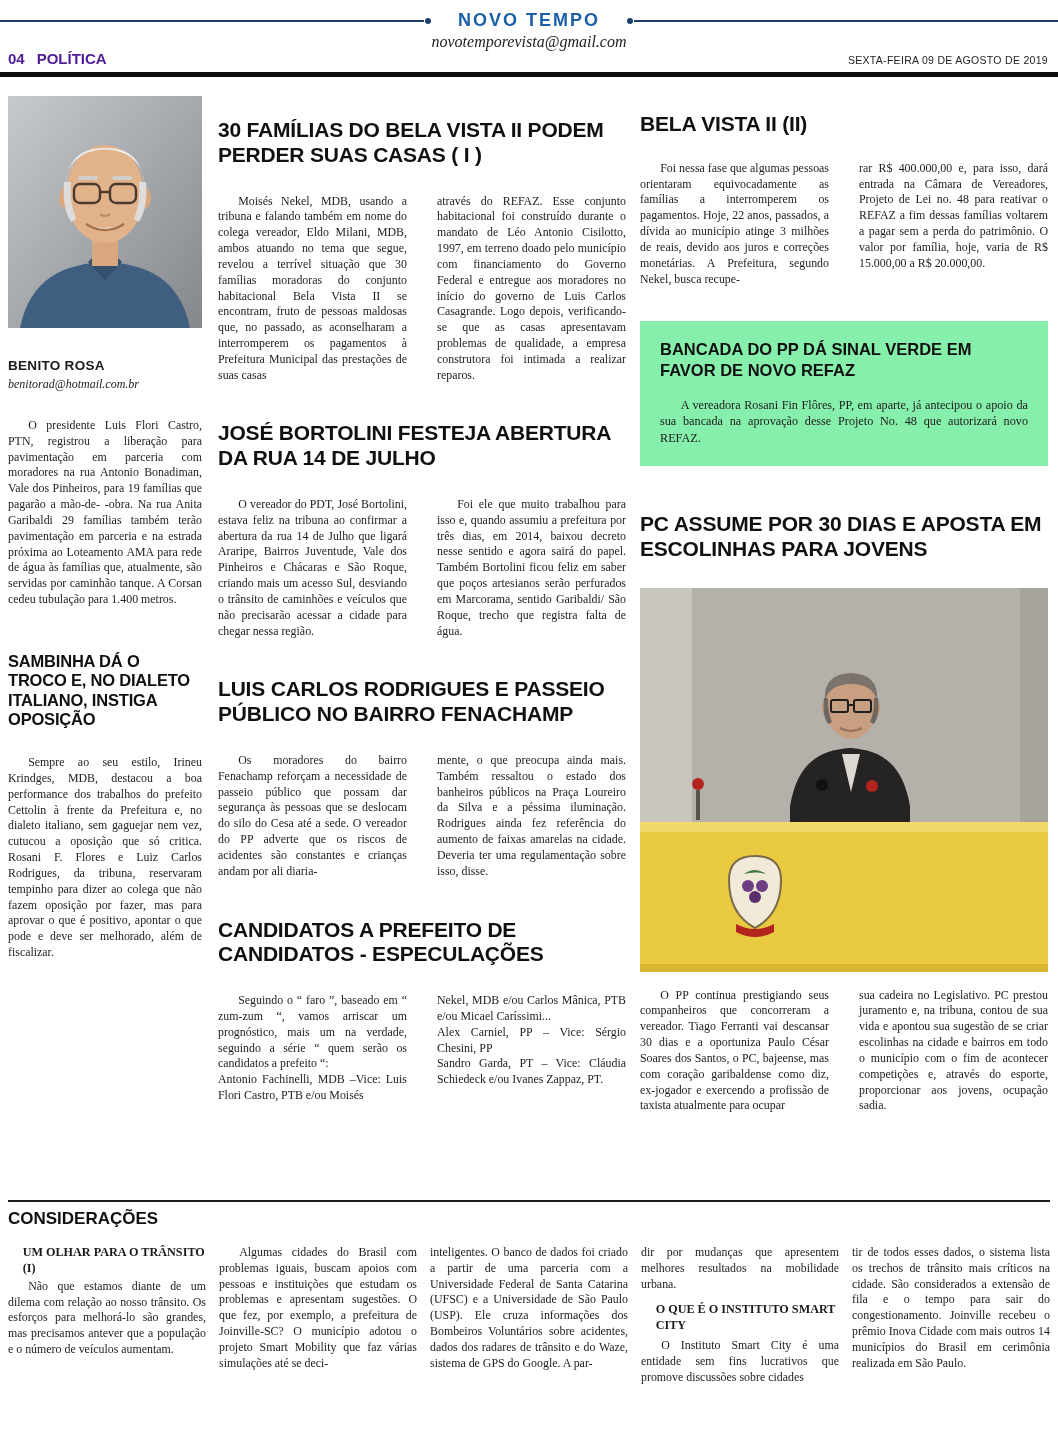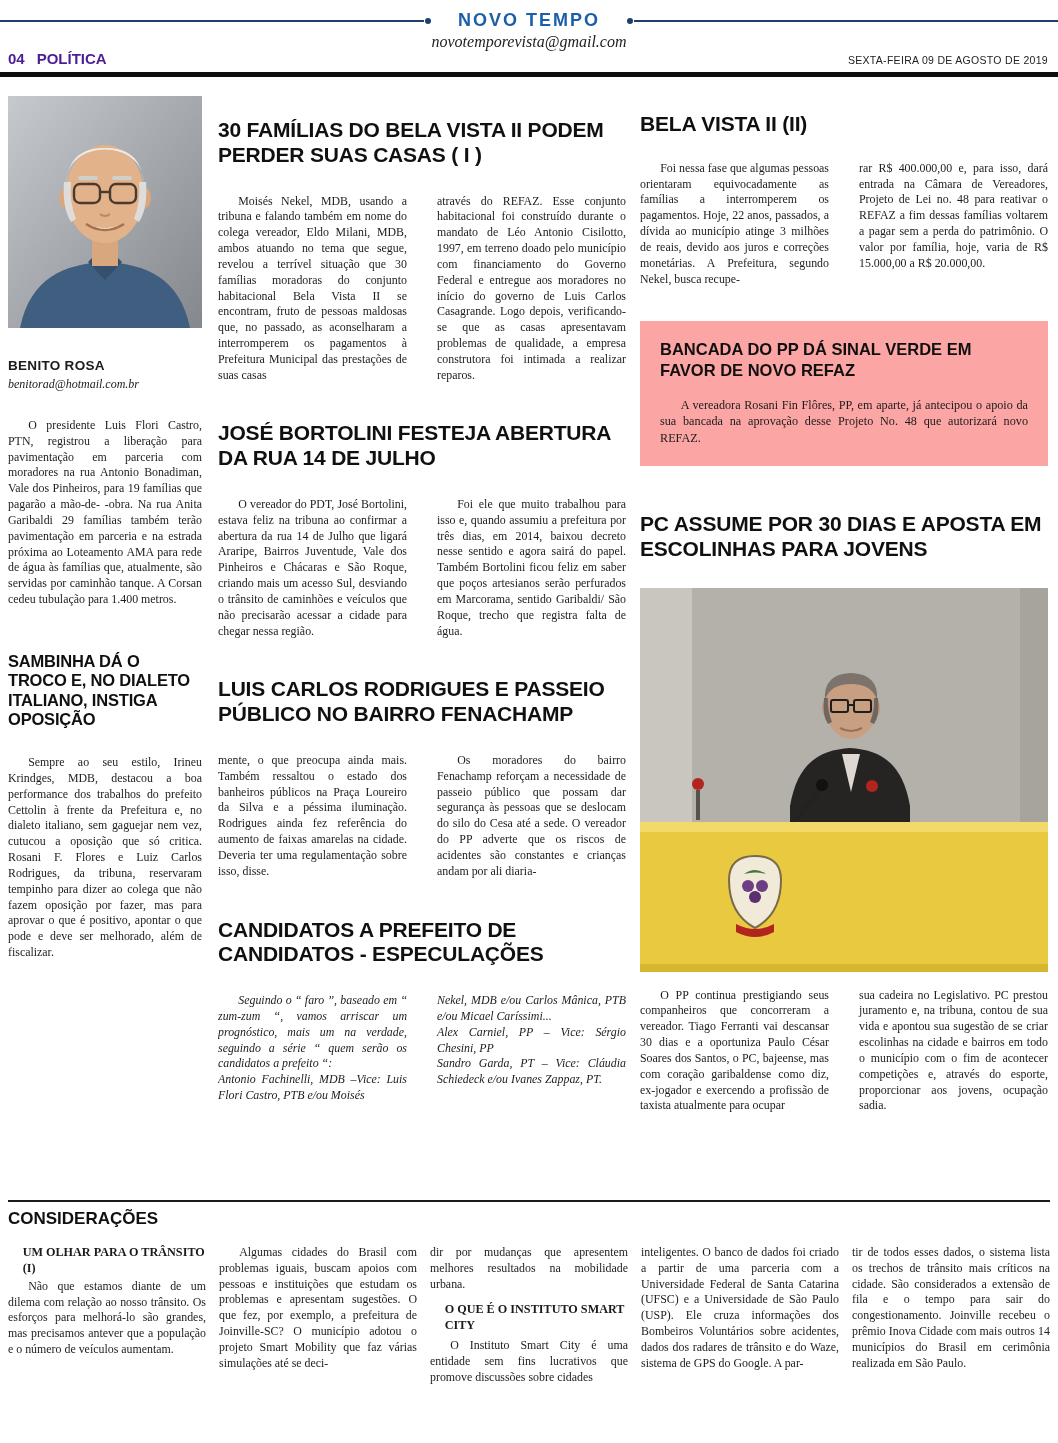--- a/index.html
+++ b/index.html
@@ -23,21 +23,21 @@
 
   
   .col-left  { position:absolute; left:8px;   top:96px;  width:194px; height:1242px; overflow:hidden; }
   .col-mid   { position:absolute; left:218px; top:118px; width:408px; height:1082px; overflow:hidden; }
   .col-right { position:absolute; left:640px; top:112px; width:408px; height:1088px; overflow:hidden; }
 
   .h-side { font:700 16.5px/1.17 "Liberation Sans","DejaVu Sans",sans-serif; color:#101010; letter-spacing:-.2px; }
   .h-main { font:700 21px/1.18 "Liberation Sans","DejaVu Sans",sans-serif; color:#101010; letter-spacing:-.2px; }
   .body-text { font-size:11.9px; line-height:1.33; text-align:justify; color:#1c1c1c; }
   .indent { text-indent:1.7em; }
-  .pre { white-space:pre-line;font-style:italic; }
+  .pre { white-space:pre-line; }
   .two-col { display:flex; gap:30px; }
   .two-col p { flex:1 1 0; min-width:0; }
 
   
   .portrait { width:194px; height:232px; }
   .portrait svg { display:block; width:100%; height:100%; }
   .author-name { margin-top:30px; font:700 13.5px/16px "Liberation Sans","DejaVu Sans",sans-serif; letter-spacing:.3px; }
   .author-email { margin-top:3px; font-size:12px; font-style:italic; }
   .side-title-1 { margin-top:78px; }
   .side-body { margin-top:26px; }
@@ -136,22 +136,22 @@
       <h1 class="h-main">JOSÉ BORTOLINI FESTEJA ABERTURA DA RUA 14 DE JULHO</h1>
       <div class="two-col">
         <p class="body-text indent">O vereador do PDT, José Bortolini, estava feliz na tribuna ao confirmar a abertura da rua 14 de Julho que ligará Araripe, Bairros Juventude, Vale dos Pinheiros e Chácaras e São Roque, criando mais um acesso Sul, desviando o trânsito de caminhões e veículos que não precisarão acessar a cidade para chegar nessa região.</p>
         <p class="body-text indent">Foi ele que muito trabalhou para isso e, quando assumiu a prefeitura por três dias, em 2014, baixou decreto nesse sentido e agora sairá do papel. Também Bortolini ficou feliz em saber que poços artesianos serão perfurados em Marcorama, sentido Garibaldi/ São Roque, trecho que registra falta de água.</p>
       </div>
     </article>
 
     <article class="mid-article">
       <h1 class="h-main">LUIS CARLOS RODRIGUES E PASSEIO PÚBLICO NO BAIRRO FENACHAMP</h1>
       <div class="two-col">
+        <p class="body-text indent">Os moradores do bairro Fenachamp reforçam a necessidade de passeio público que possam dar segurança às pessoas que se deslocam do silo do Cesa até a sede. O vereador do PP adverte que os riscos de acidentes são constantes e crianças andam por ali diaria-</p>
         <p class="body-text">mente, o que preocupa ainda mais. Também ressaltou o estado dos banheiros públicos na Praça Loureiro da Silva e a péssima iluminação. Rodrigues ainda fez referência do aumento de faixas amarelas na cidade. Deveria ter uma regulamentação sobre isso, disse.</p>
-        <p class="body-text indent">Os moradores do bairro Fenachamp reforçam a necessidade de passeio público que possam dar segurança às pessoas que se deslocam do silo do Cesa até a sede. O vereador do PP adverte que os riscos de acidentes são constantes e crianças andam por ali diaria-</p>
       </div>
     </article>
 
     <article class="mid-article">
       <h1 class="h-main">CANDIDATOS A PREFEITO DE CANDIDATOS - ESPECULAÇÕES</h1>
       <div class="two-col">
         <p class="body-text indent pre">Seguindo o “ faro ”, baseado em “ zum-zum “, vamos arriscar um prognóstico, mais um na verdade, seguindo a série “ quem serão os candidatos a prefeito “:
 Antonio Fachinelli, MDB –Vice: Luis Flori Castro, PTB e/ou Moisés</p>
         <p class="body-text pre">Nekel, MDB e/ou Carlos Mânica, PTB e/ou Micael Caríssimi...
 Alex Carniel, PP – Vice: Sérgio Chesini, PP
@@ -164,21 +164,21 @@
   <section class="col-right">
 
     <article class="right-article">
       <h1 class="h-main">BELA VISTA II (II)</h1>
       <div class="two-col">
         <p class="body-text indent">Foi nessa fase que algumas pessoas orientaram equivocadamente as famílias a interromperem os pagamentos. Hoje, 22 anos, passados, a dívida ao município atinge 3 milhões de reais, devido aos juros e correções monetárias. A Prefeitura, segundo Nekel, busca recupe-</p>
         <p class="body-text">rar R$ 400.000,00 e, para isso, dará entrada na Câmara de Vereadores, Projeto de Lei no. 48 para reativar o REFAZ a fim dessas famílias voltarem a pagar sem a perda do patrimônio. O valor por família, hoje, varia de R$ 15.000,00 a R$ 20.000,00.</p>
       </div>
     </article>
 
-    <div class="gray-box" style="background-color: #fca5a5;">
+    <div class="gray-box" style="background-color: #86efac;">
       <h2 class="box-title">BANCADA DO PP DÁ SINAL VERDE EM FAVOR DE NOVO REFAZ</h2>
       <p class="box-body indent">A vereadora Rosani Fin Flôres, PP, em aparte, já antecipou o apoio da sua bancada na aprovação desse Projeto No. 48 que autorizará novo REFAZ.</p>
     </div>
 
     <article class="pc-article">
       <h1 class="h-main">PC ASSUME POR 30 DIAS E APOSTA EM ESCOLINHAS PARA JOVENS</h1>
       <div class="pc-photo">
         <svg viewBox="0 0 408 384" preserveAspectRatio="none">
           <rect width="408" height="384" fill="#b4b0aa"></rect>
           <rect x="0" y="0" width="52" height="384" fill="#c9c6c0"></rect>
@@ -228,26 +228,26 @@
     <h1 class="footer-title">CONSIDERAÇÕES</h1>
     <div class="foot-cols">
       <div class="fcol">
         <div class="fhead">UM OLHAR PARA O TRÂNSITO (I)</div>
         <p class="body-text indent">Não que estamos diante de um dilema com relação ao nosso trânsito. Os esforços para melhorá-lo são grandes, mas precisamos antever que a população e o número de veículos aumentam.</p>
       </div>
       <div class="fcol">
         <p class="body-text indent">Algumas cidades do Brasil com problemas iguais, buscam apoios com pessoas e instituições que estudam os problemas e apresentam sugestões. O que fez, por exemplo, a prefeitura de Joinville-SC? O município adotou o projeto Smart Mobility que faz várias simulações até se deci-</p>
       </div>
       <div class="fcol">
+        <p class="body-text">inteligentes. O banco de dados foi criado a partir de uma parceria com a Universidade Federal de Santa Catarina (UFSC) e a Universidade de São Paulo (USP). Ele cruza informações dos Bombeiros Voluntários sobre acidentes, dados dos radares de trânsito e do Waze, sistema de GPS do Google. A par-</p>
+      </div>
+      <div class="fcol">
         <p class="body-text">dir por mudanças que apresentem melhores resultados na mobilidade urbana.</p>
         <div class="fhead mid">O QUE É O INSTITUTO SMART CITY</div>
         <p class="body-text indent">O Instituto Smart City é uma entidade sem fins lucrativos que promove discussões sobre cidades</p>
       </div>
       <div class="fcol">
-        <p class="body-text">inteligentes. O banco de dados foi criado a partir de uma parceria com a Universidade Federal de Santa Catarina (UFSC) e a Universidade de São Paulo (USP). Ele cruza informações dos Bombeiros Voluntários sobre acidentes, dados dos radares de trânsito e do Waze, sistema de GPS do Google. A par-</p>
-      </div>
-      <div class="fcol">
         <p class="body-text">tir de todos esses dados, o sistema lista os trechos de trânsito mais críticos na cidade. São considerados a extensão de fila e o tempo para sair do congestionamento. Joinville recebeu o prêmio Inova Cidade com mais outros 14 municípios do Brasil em cerimônia realizada em São Paulo.</p>
       </div>
     </div>
   </section>
 
 </div>
 
 </body></html>

